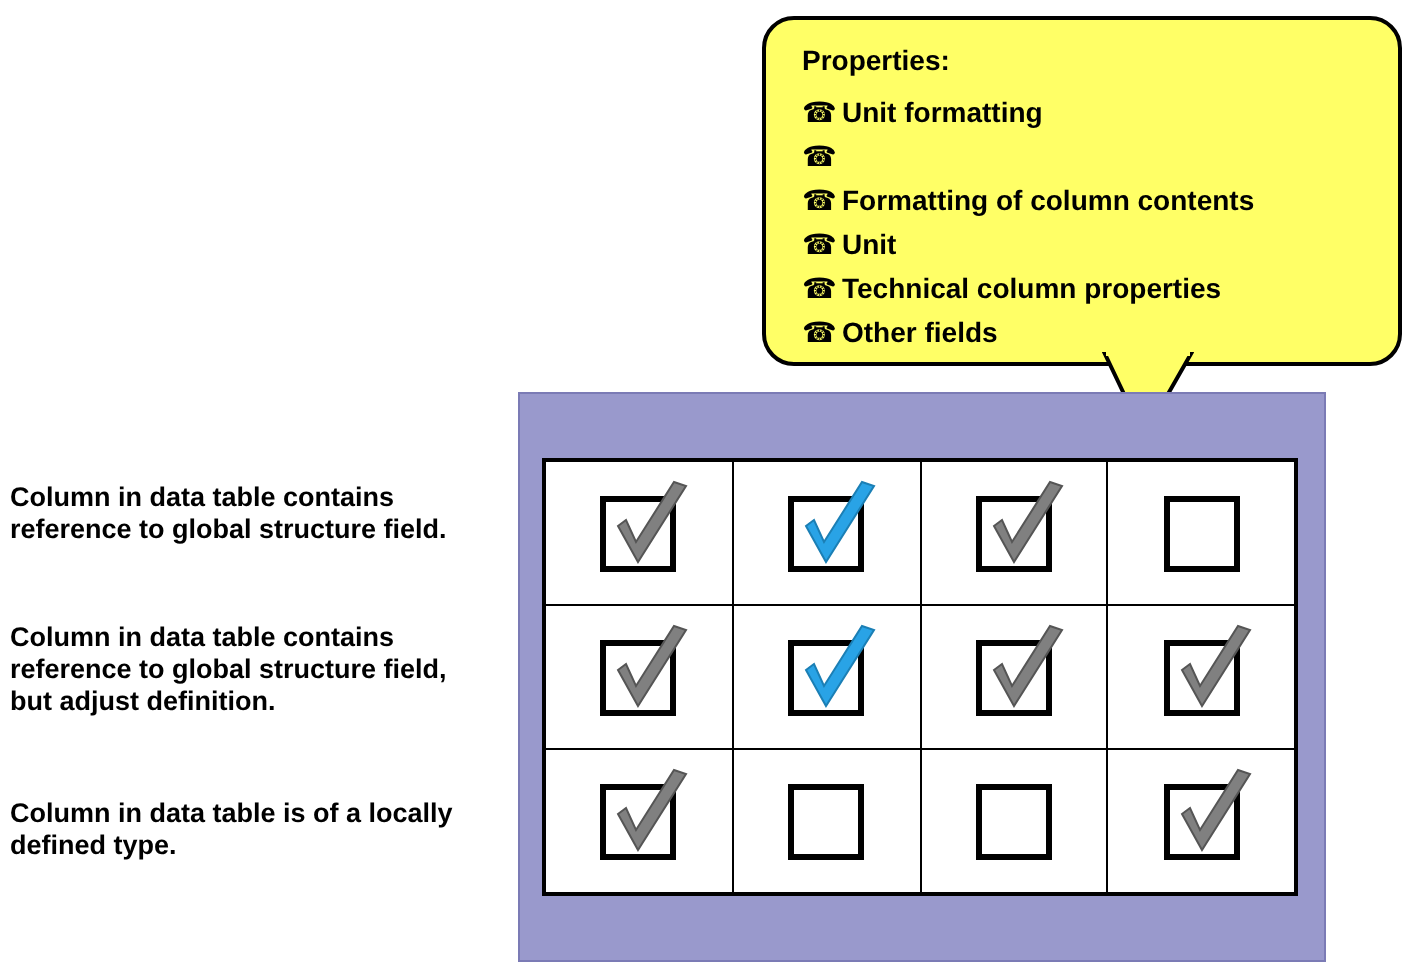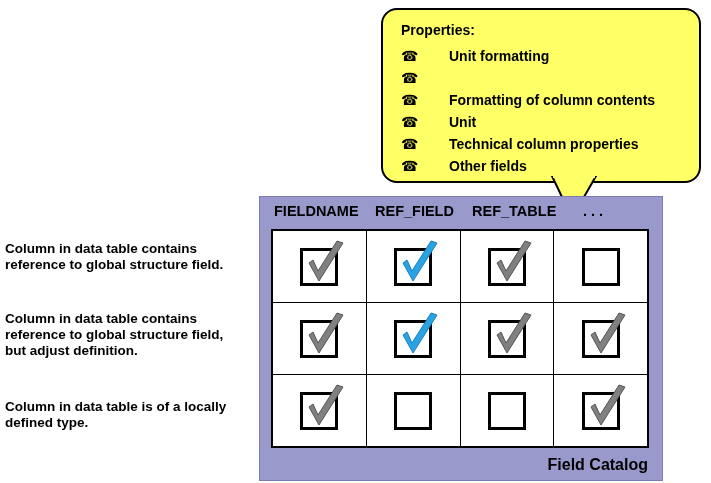--- a/index.html
+++ b/index.html
@@ -84,21 +84,20 @@
     font-size: 14px;
     line-height: 14px;
     color: #000000;
     flex: none;
   }
   .callout-item-label {
     font-size: 14px;
     font-weight: bold;
     color: #000000;
     white-space: nowrap;
-    margin-left: 28px;
   }
   
   .callout-tail {
     position: absolute;
     left: 550px;
     top: 176px;
     width: 60px;
     height: 44px;
   }
   .callout-tail svg { display: block; }
@@ -229,126 +228,119 @@
   </div>
 
   <div class="callout-tail">
     <svg width="60" height="44" viewBox="0 0 60 44">
       <polygon points="2,0 46,0 22,42" fill="#ffff66" stroke="#000000" stroke-width="2" stroke-linejoin="round"></polygon>
       <rect x="3" y="-6" width="42" height="8" fill="#ffff66" stroke="none"></rect>
     </svg>
   </div>
 
   <div class="catalog">
-    <div class="catalog-headers">
-      <div class="col-header" id="colhdr-0">FIELDNAME</div>
-      <div class="col-header" id="colhdr-1">REF_FIELD</div>
-      <div class="col-header" id="colhdr-2">REF_TABLE</div>
-      <div class="col-header" id="colhdr-3">. . .</div>
+
+    <div class="grid">
+
+      <div class="grid-row">
+        <div class="grid-cell">
+          <span class="box">
+            <span class="tick">
+              <svg width="52" height="52" viewBox="0 0 52 52">
+                <path d="M12 26 L22 44 L46 6 L40 4 L21 34 L16 23 Z" fill="#808080" stroke="#555555" stroke-width="1"></path>
+              </svg>
+            </span>
+          </span>
+        </div>
+        <div class="grid-cell">
+          <span class="box">
+            <span class="tick">
+              <svg width="52" height="52" viewBox="0 0 52 52">
+                <path d="M12 26 L22 44 L46 6 L40 4 L21 34 L16 23 Z" fill="#29a3e6" stroke="#1b7fb5" stroke-width="1"></path>
+              </svg>
+            </span>
+          </span>
+        </div>
+        <div class="grid-cell">
+          <span class="box">
+            <span class="tick">
+              <svg width="52" height="52" viewBox="0 0 52 52">
+                <path d="M12 26 L22 44 L46 6 L40 4 L21 34 L16 23 Z" fill="#808080" stroke="#555555" stroke-width="1"></path>
+              </svg>
+            </span>
+          </span>
+        </div>
+        <div class="grid-cell">
+          <span class="box"></span>
+        </div>
+      </div>
+
+      <div class="grid-row">
+        <div class="grid-cell">
+          <span class="box">
+            <span class="tick">
+              <svg width="52" height="52" viewBox="0 0 52 52">
+                <path d="M12 26 L22 44 L46 6 L40 4 L21 34 L16 23 Z" fill="#808080" stroke="#555555" stroke-width="1"></path>
+              </svg>
+            </span>
+          </span>
+        </div>
+        <div class="grid-cell">
+          <span class="box">
+            <span class="tick">
+              <svg width="52" height="52" viewBox="0 0 52 52">
+                <path d="M12 26 L22 44 L46 6 L40 4 L21 34 L16 23 Z" fill="#29a3e6" stroke="#1b7fb5" stroke-width="1"></path>
+              </svg>
+            </span>
+          </span>
+        </div>
+        <div class="grid-cell">
+          <span class="box">
+            <span class="tick">
+              <svg width="52" height="52" viewBox="0 0 52 52">
+                <path d="M12 26 L22 44 L46 6 L40 4 L21 34 L16 23 Z" fill="#808080" stroke="#555555" stroke-width="1"></path>
+              </svg>
+            </span>
+          </span>
+        </div>
+        <div class="grid-cell">
+          <span class="box">
+            <span class="tick">
+              <svg width="52" height="52" viewBox="0 0 52 52">
+                <path d="M12 26 L22 44 L46 6 L40 4 L21 34 L16 23 Z" fill="#808080" stroke="#555555" stroke-width="1"></path>
+              </svg>
+            </span>
+          </span>
+        </div>
+      </div>
+
+      <div class="grid-row">
+        <div class="grid-cell">
+          <span class="box">
+            <span class="tick">
+              <svg width="52" height="52" viewBox="0 0 52 52">
+                <path d="M12 26 L22 44 L46 6 L40 4 L21 34 L16 23 Z" fill="#808080" stroke="#555555" stroke-width="1"></path>
+              </svg>
+            </span>
+          </span>
+        </div>
+        <div class="grid-cell">
+          <span class="box"></span>
+        </div>
+        <div class="grid-cell">
+          <span class="box"></span>
+        </div>
+        <div class="grid-cell">
+          <span class="box">
+            <span class="tick">
+              <svg width="52" height="52" viewBox="0 0 52 52">
+                <path d="M12 26 L22 44 L46 6 L40 4 L21 34 L16 23 Z" fill="#808080" stroke="#555555" stroke-width="1"></path>
+              </svg>
+            </span>
+          </span>
+        </div>
+      </div>
+
     </div>
 
-    <div class="grid">
-
-      <div class="grid-row">
-        <div class="grid-cell">
-          <span class="box">
-            <span class="tick">
-              <svg width="52" height="52" viewBox="0 0 52 52">
-                <path d="M12 26 L22 44 L46 6 L40 4 L21 34 L16 23 Z" fill="#808080" stroke="#555555" stroke-width="1"></path>
-              </svg>
-            </span>
-          </span>
-        </div>
-        <div class="grid-cell">
-          <span class="box">
-            <span class="tick">
-              <svg width="52" height="52" viewBox="0 0 52 52">
-                <path d="M12 26 L22 44 L46 6 L40 4 L21 34 L16 23 Z" fill="#29a3e6" stroke="#1b7fb5" stroke-width="1"></path>
-              </svg>
-            </span>
-          </span>
-        </div>
-        <div class="grid-cell">
-          <span class="box">
-            <span class="tick">
-              <svg width="52" height="52" viewBox="0 0 52 52">
-                <path d="M12 26 L22 44 L46 6 L40 4 L21 34 L16 23 Z" fill="#808080" stroke="#555555" stroke-width="1"></path>
-              </svg>
-            </span>
-          </span>
-        </div>
-        <div class="grid-cell">
-          <span class="box"></span>
-        </div>
-      </div>
-
-      <div class="grid-row">
-        <div class="grid-cell">
-          <span class="box">
-            <span class="tick">
-              <svg width="52" height="52" viewBox="0 0 52 52">
-                <path d="M12 26 L22 44 L46 6 L40 4 L21 34 L16 23 Z" fill="#808080" stroke="#555555" stroke-width="1"></path>
-              </svg>
-            </span>
-          </span>
-        </div>
-        <div class="grid-cell">
-          <span class="box">
-            <span class="tick">
-              <svg width="52" height="52" viewBox="0 0 52 52">
-                <path d="M12 26 L22 44 L46 6 L40 4 L21 34 L16 23 Z" fill="#29a3e6" stroke="#1b7fb5" stroke-width="1"></path>
-              </svg>
-            </span>
-          </span>
-        </div>
-        <div class="grid-cell">
-          <span class="box">
-            <span class="tick">
-              <svg width="52" height="52" viewBox="0 0 52 52">
-                <path d="M12 26 L22 44 L46 6 L40 4 L21 34 L16 23 Z" fill="#808080" stroke="#555555" stroke-width="1"></path>
-              </svg>
-            </span>
-          </span>
-        </div>
-        <div class="grid-cell">
-          <span class="box">
-            <span class="tick">
-              <svg width="52" height="52" viewBox="0 0 52 52">
-                <path d="M12 26 L22 44 L46 6 L40 4 L21 34 L16 23 Z" fill="#808080" stroke="#555555" stroke-width="1"></path>
-              </svg>
-            </span>
-          </span>
-        </div>
-      </div>
-
-      <div class="grid-row">
-        <div class="grid-cell">
-          <span class="box">
-            <span class="tick">
-              <svg width="52" height="52" viewBox="0 0 52 52">
-                <path d="M12 26 L22 44 L46 6 L40 4 L21 34 L16 23 Z" fill="#808080" stroke="#555555" stroke-width="1"></path>
-              </svg>
-            </span>
-          </span>
-        </div>
-        <div class="grid-cell">
-          <span class="box"></span>
-        </div>
-        <div class="grid-cell">
-          <span class="box"></span>
-        </div>
-        <div class="grid-cell">
-          <span class="box">
-            <span class="tick">
-              <svg width="52" height="52" viewBox="0 0 52 52">
-                <path d="M12 26 L22 44 L46 6 L40 4 L21 34 L16 23 Z" fill="#808080" stroke="#555555" stroke-width="1"></path>
-              </svg>
-            </span>
-          </span>
-        </div>
-      </div>
-
-    </div>
-
-    <div class="catalog-label">Field Catalog</div>
   </div>
 
 </div>
 
 </body></html>

